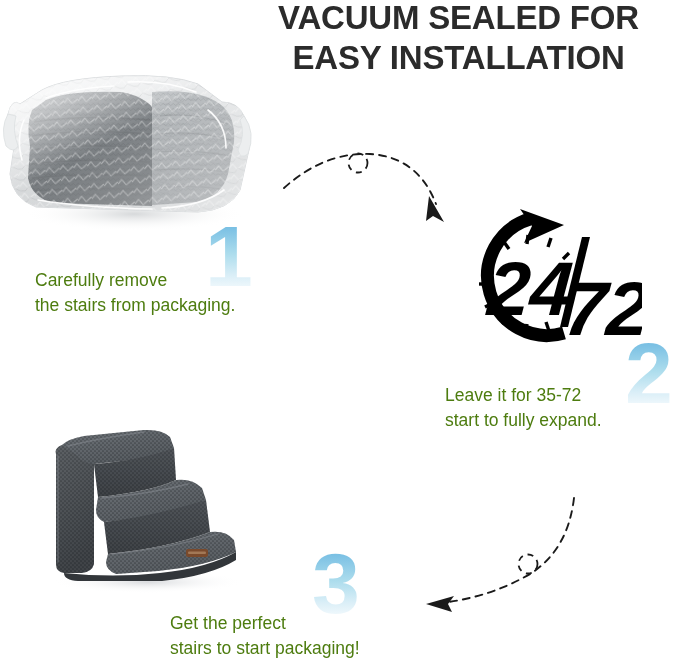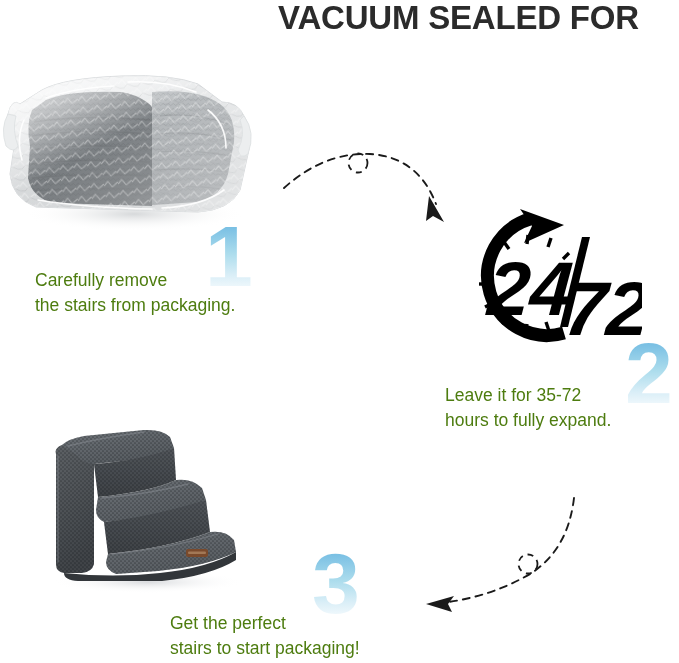--- a/index.html
+++ b/index.html
@@ -90,20 +90,21 @@
   #arrow-1 { left: 278px; top: 138px; width: 186px; height: 96px; }
   #arrow-2 { left: 418px; top: 488px; width: 186px; height: 136px; }
 </style>
 </head>
 <body>
 
 <div class="stage">
 
   <div class="headline">
     <span class="hl-line">VACUUM SEALED FOR</span>
+    <span class="hl-line">EASY INSTALLATION</span>
   </div>
 
   <svg class="product" id="img-package" viewBox="0 0 258 170">
     <defs>
       <linearGradient id="gPlasticTop" x1="0" y1="0" x2="0.3" y2="1">
         <stop offset="0" stop-color="#f2f3f4"></stop>
         <stop offset="1" stop-color="#c9ccce"></stop>
       </linearGradient>
       <linearGradient id="gFabricDark" x1="0" y1="0" x2="0.4" y2="1">
         <stop offset="0" stop-color="#8e9296"></stop>
@@ -206,21 +207,21 @@
     </g>
 
     <text x="62" y="112" font-family="'Liberation Sans', sans-serif" font-size="76" font-weight="700" font-style="italic" fill="#000000" transform="skewX(-4)">24</text>
     <path d="M150 34 L128 124 L136 124 L158 34 Z" fill="#000000"></path>
     <text x="140" y="132" font-family="'Liberation Sans', sans-serif" font-size="76" font-weight="700" font-style="italic" fill="#000000" transform="skewX(-4)">72</text>
   </svg>
 
   <div class="step-num" id="num-2">2</div>
   <div class="caption" id="cap-2">
     <span class="cap-line">Leave it for 35-72</span>
-    <span class="cap-line">hours to fully expand.</span>
+    <span class="cap-line">start to fully expand.</span>
   </div>
 
   <svg class="arrow-svg" id="arrow-2" viewBox="0 0 186 136">
     <path d="M156 10 Q150 62 112 86 Q74 108 30 114" fill="none" stroke="#1a1a1a" stroke-width="1.9" stroke-dasharray="7 6" stroke-linecap="round"></path>
     <circle cx="110" cy="76" r="9.5" fill="none" stroke="#1a1a1a" stroke-width="1.8" stroke-dasharray="6 5"></circle>
     <path d="M36 108 L8 116 L34 124 L30 116 Z" fill="#1a1a1a"></path>
   </svg>
 
   <svg class="product" id="img-stairs" viewBox="0 0 215 175">
     <defs>

